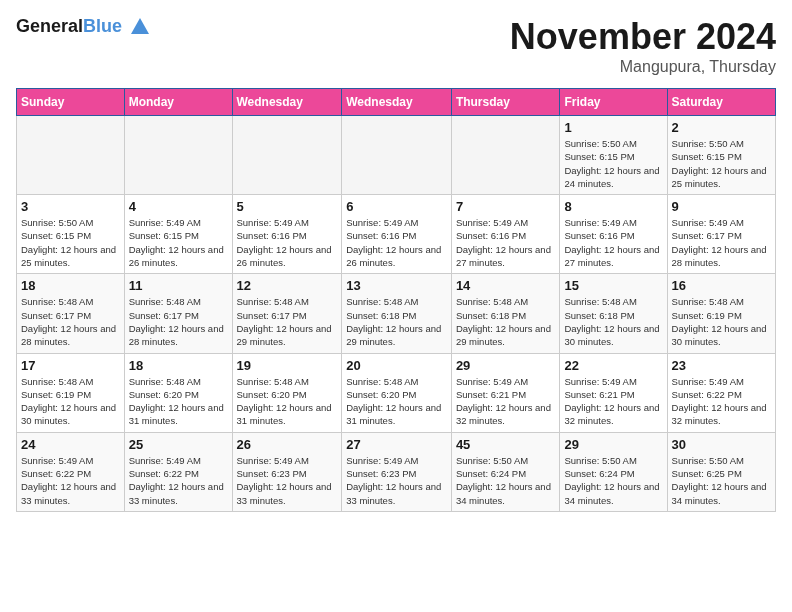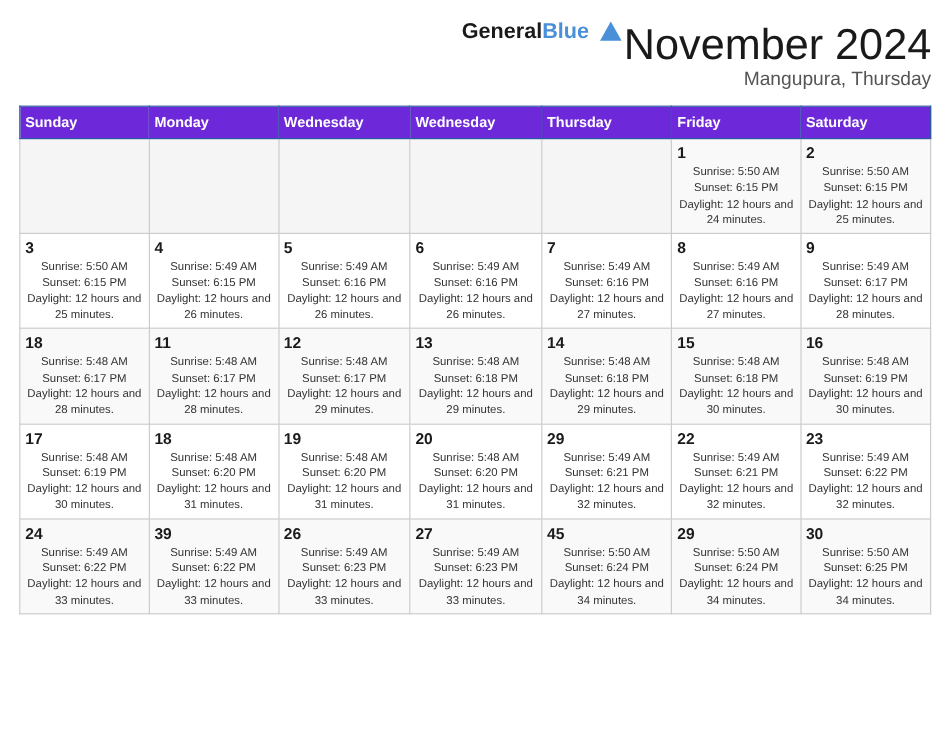--- a/index.html
+++ b/index.html
@@ -5,47 +5,47 @@
     * { box-sizing: border-box; margin: 0; padding: 0; }
     body {
       font-family: Arial, sans-serif;
       background: #fff;
       width: 792px;
       min-height: 612px;
       padding: 16px;
     }
     .header {
       display: flex;
-      justify-content: flex-end;
+      justify-content: space-between;
       align-items: flex-start;
       margin-bottom: 12px;
     }
     .logo {
       display: flex;
       align-items: center;
     }
     .title-block {
       text-align: right;
     }
     .month-title {
       font-size: 36px;
-      font-weight: normal;
+      font-weight: bold;
       color: #1a1a1a;
     }
     .location {
       font-size: 16px;
       color: #555;
     }
     .calendar {
       width: 100%;
       border-collapse: collapse;
       font-size: 10px;
     }
     .calendar thead th {
-      background: #6d28d9;
+      background: #ec4899;
       color: #fff;
       padding: 6px 4px;
       text-align: left;
       font-size: 12px;
       font-weight: bold;
       border: 1px solid #2a5a9f;
     }
     .calendar tbody td {
       border: 1px solid #ccc;
       vertical-align: top;
@@ -64,21 +64,20 @@
       font-size: 13px;
       font-weight: bold;
       color: #1a1a1a;
       display: block;
       margin-bottom: 2px;
     }
     .day-info {
       color: #333;
       font-size: 9.5px;
       line-height: 1.4;
-      text-align: center;
     }
     .empty-cell {
       background: #f5f5f5 !important;
     }
   </style>
 </head>
 <body>
 
 <div class="header">
   <div class="logo">
@@ -264,21 +263,21 @@
         </td>
       </tr>
       <tr>
         <td>
           <span class="day-number">24</span>
           <div class="day-info" style="white-space: pre-line;">Sunrise: 5:49 AM
 Sunset: 6:22 PM
 Daylight: 12 hours and 33 minutes.</div>
         </td>
         <td>
-          <span class="day-number">39</span>
+          <span class="day-number">25</span>
           <div class="day-info" style="white-space: pre-line;">Sunrise: 5:49 AM
 Sunset: 6:22 PM
 Daylight: 12 hours and 33 minutes.</div>
         </td>
         <td>
           <span class="day-number">26</span>
           <div class="day-info" style="white-space: pre-line;">Sunrise: 5:49 AM
 Sunset: 6:23 PM
 Daylight: 12 hours and 33 minutes.</div>
         </td>

